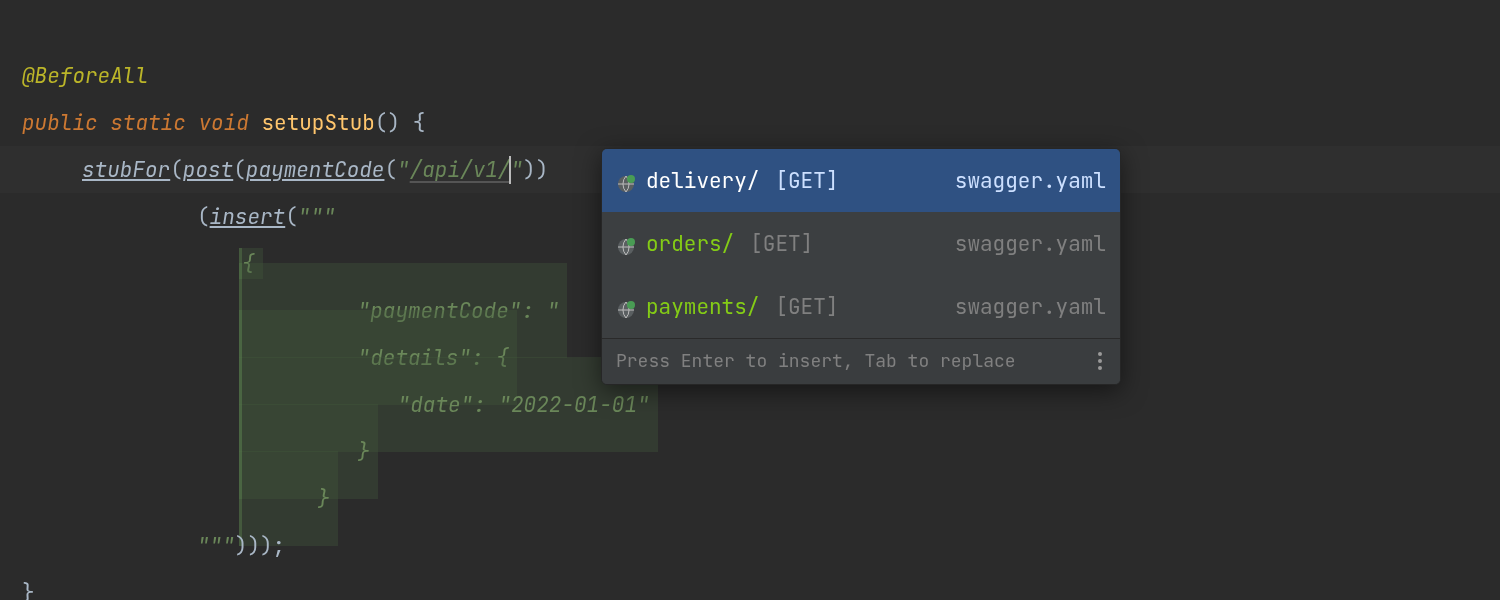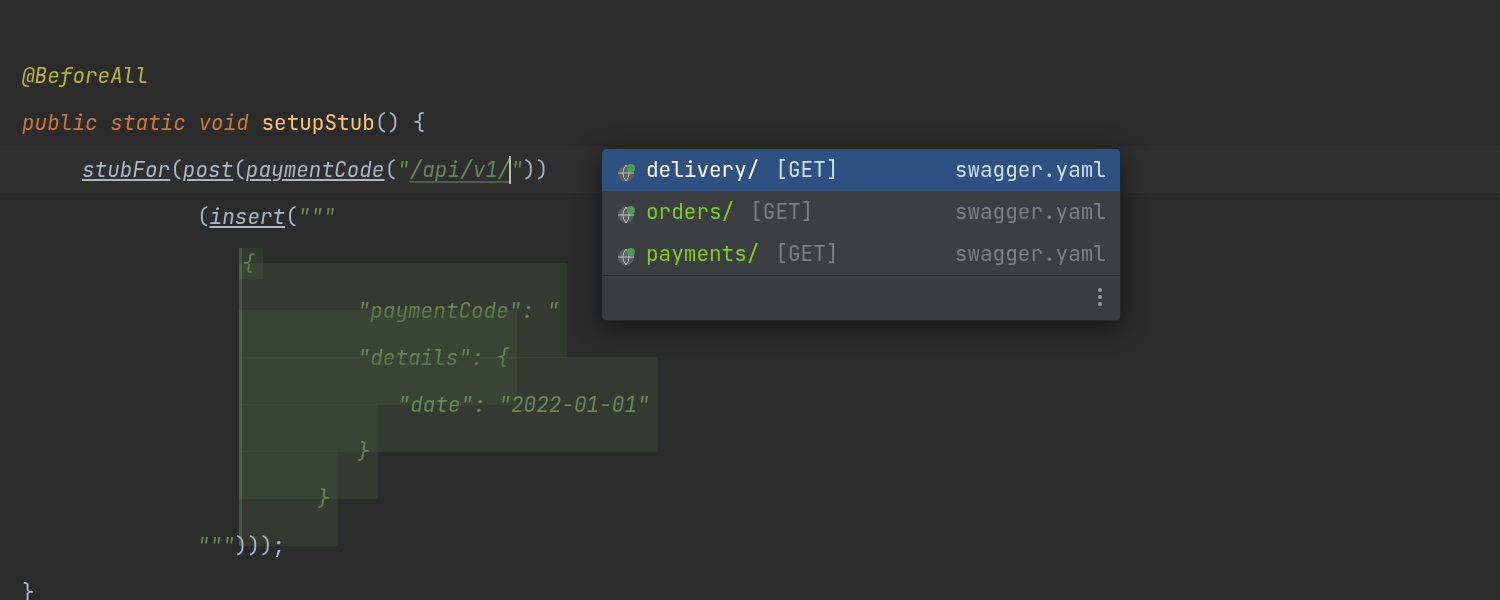--- a/index.html
+++ b/index.html
@@ -64,21 +64,21 @@
     border: 1px solid #262626;
     border-radius: 6px;
     box-shadow: 0 6px 24px rgba(0,0,0,0.5);
     font-style: normal;
     overflow: hidden;
   }
   .popup-item {
     display: flex;
     align-items: center;
     padding: 6px 14px;
-    height: 42px;
+    height: 63px;
     gap: 10px;
   }
   .popup-item.selected { background: #2f5182; }
   .popup-item .icon {
     width: 20px; height: 20px;
     flex-shrink: 0;
     position: relative;
   }
   .popup-item .icon svg { width: 20px; height: 20px; }
   .popup-item .name { color: #84cc16; }
@@ -204,19 +204,20 @@
             <circle cx="10" cy="10" r="8" fill="#5a5f61"></circle>
             <path d="M2 10 h16 M10 2 a12 12 0 0 1 0 16 M10 2 a12 12 0 0 0 0 16" stroke="#bdbdbd" stroke-width="1" fill="none"></path>
             <circle cx="15" cy="5" r="4" fill="#499c54"></circle>
           </svg></span>
         <span class="name">payments/</span>
         <span class="method">[GET]</span>
         <span class="src">swagger.yaml</span>
       </div>
     </div>
   <div class="popup-footer">
+    <span>Press Enter to insert, Tab to replace</span>
     <div class="dots">
       <span></span>
         <span></span>
         <span></span>
     </div>
   </div>
 </div>
 
 </body></html>

